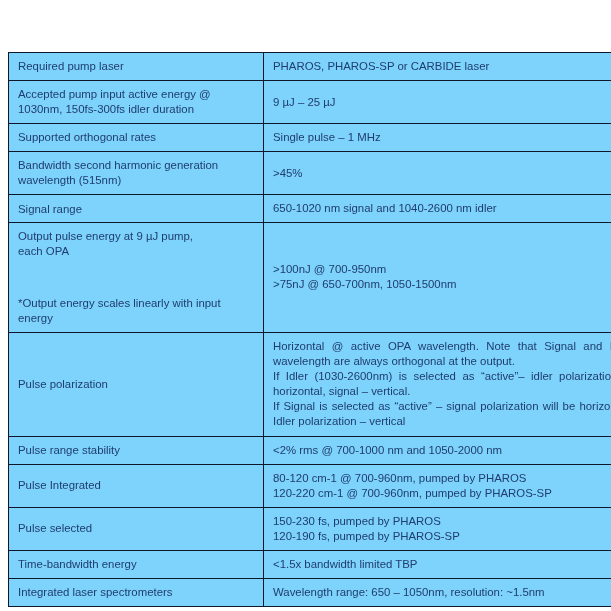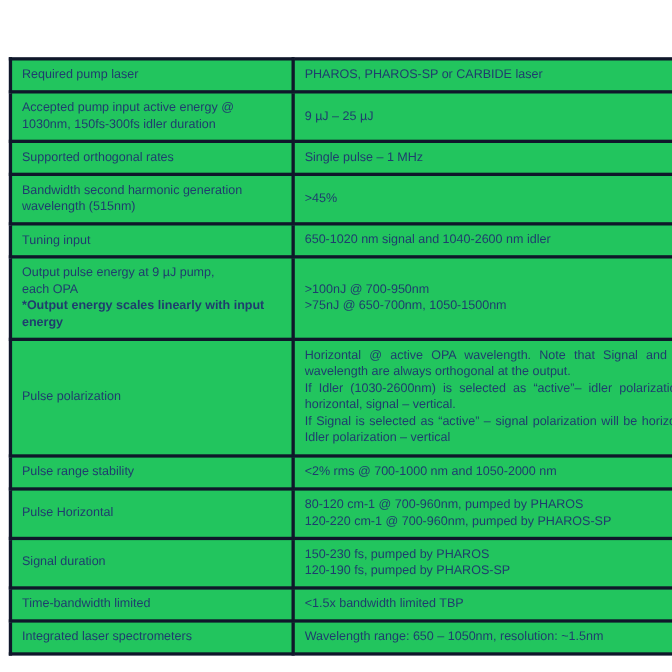--- a/index.html
+++ b/index.html
@@ -23,41 +23,42 @@
   .spec-table {
     position: absolute;
     left: 8px;
     top: 52px;
     width: 596px;
     border-collapse: collapse;
     table-layout: fixed;
     background: #eef5fc;
   }
   .spec-table td {
-    border: 3px solid #0f172a;
-    background: #22c55e;
+    border: 1px solid #0f172a;
+    background: #7dd3fc;
     color: #1f3d6e;
     font-size: 11.4px;
     line-height: 1.28;
     padding: 6px 8px 6px 9px;
     vertical-align: middle;
   }
   td.col-param {
     width: 237px;
   }
   td.col-value {
     width: 359px;
   }
   .line {
     display: block;
     white-space: pre-wrap;
   }
   .bold-note {
-    font-weight: bold;
+    font-weight: normal;
     display: block;
+    margin-top: 37px;
   }
   .justify-cell {
     text-align: justify;
     text-justify: inter-word;
     padding-top: 7px;
     padding-bottom: 7px;
   }
   .justify-cell .jline {
     display: block;
     text-align: justify;
@@ -103,21 +104,21 @@
           <td class="col-param">
             <span class="line tight">Bandwidth second harmonic generation</span>
             <span class="line tight">wavelength (515nm)</span>
           </td>
           <td class="col-value">
             <span class="line tight">&gt;45%</span>
           </td>
         </tr>
         <tr>
           <td class="col-param">
-            <span class="line">Tuning input</span>
+            <span class="line">Signal range</span>
           </td>
           <td class="col-value">
             <span class="line tight">650-1020 nm signal and 1040-2600 nm idler</span>
           </td>
         </tr>
         <tr>
           <td class="col-param">
             <span class="line tight">Output pulse energy at 9 µJ pump,</span>
             <span class="line tight">each OPA</span>
             <span class="bold-note">*Output energy scales linearly with input energy</span>
@@ -140,39 +141,39 @@
         <tr>
           <td class="col-param">
             <span class="line">Pulse range stability</span>
           </td>
           <td class="col-value">
             <span class="line tight">&lt;2% rms @ 700-1000 nm and 1050-2000 nm</span>
           </td>
         </tr>
         <tr>
           <td class="col-param">
-            <span class="line">Pulse Horizontal</span>
+            <span class="line">Pulse Integrated</span>
           </td>
           <td class="col-value">
             <span class="line tight">80-120 cm-1 @ 700-960nm, pumped by PHAROS</span>
             <span class="line tight">120-220 cm-1 @ 700-960nm, pumped by PHAROS-SP</span>
           </td>
         </tr>
         <tr>
           <td class="col-param">
-            <span class="line">Signal duration</span>
+            <span class="line">Pulse selected</span>
           </td>
           <td class="col-value">
             <span class="line tight">150-230 fs, pumped by PHAROS</span>
             <span class="line tight">120-190 fs, pumped by PHAROS-SP</span>
           </td>
         </tr>
         <tr>
           <td class="col-param">
-            <span class="line">Time-bandwidth limited</span>
+            <span class="line">Time-bandwidth energy</span>
           </td>
           <td class="col-value">
             <span class="line tight">&lt;1.5x bandwidth limited TBP</span>
           </td>
         </tr>
         <tr>
           <td class="col-param">
             <span class="line">Integrated laser spectrometers</span>
           </td>
           <td class="col-value">

